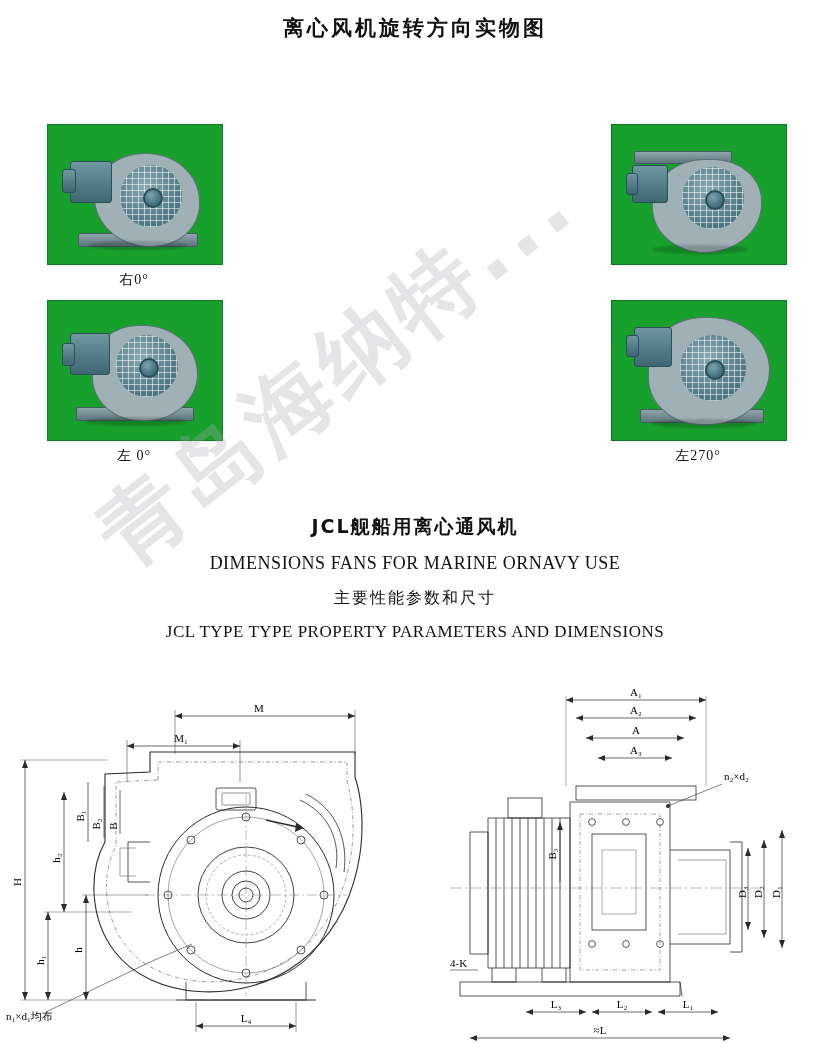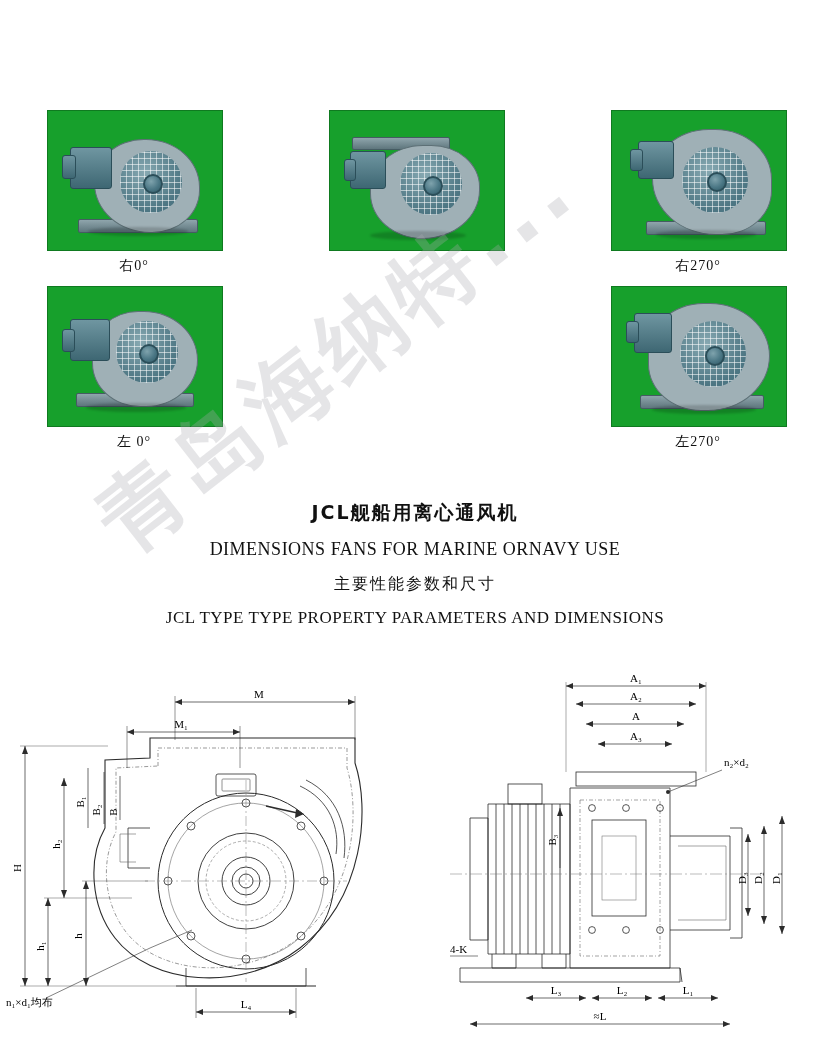--- a/index.html
+++ b/index.html
@@ -84,20 +84,21 @@
 
   
   .drawings{position:absolute;left:0;top:668px;width:830px;height:375px;}
   .lbl{font-family:"Liberation Serif", serif;font-size:11px;}
 </style>
 </head>
 <body>
 
 <div class="page">
 
+  <div class="title-cn">离心风机旋转方向实物图</div>
 
   <div class="grid">
 
     <div class="row">
 
       <div class="cell">
         <div class="photo">
           <div class="fan">
             <div class="base" style="left:30px;top:108px;width:118px;height:12px;"></div>
             <div class="scroll" style="left:46px;top:28px;width:104px;height:92px;border-radius:48% 52% 46% 54%;"></div>
@@ -119,34 +120,20 @@
             <div class="motor" style="left:20px;top:40px;width:34px;height:36px;"></div>
             <div class="motor" style="left:14px;top:48px;width:10px;height:20px;"></div>
             <div class="grille" style="left:70px;top:42px;width:62px;height:62px;"></div>
             <div class="hub" style="left:93px;top:65px;width:16px;height:16px;"></div>
             <div class="shadow" style="left:40px;top:120px;width:96px;height:9px;"></div>
           </div>
         </div>
       </div>
 
 
-      <div class="cell">
-        <div class="photo">
-          <div class="fan">
-            <div class="base" style="left:34px;top:110px;width:118px;height:12px;"></div>
-            <div class="scroll" style="left:40px;top:18px;width:118px;height:104px;border-radius:50% 50% 44% 56%;"></div>
-            <div class="motor" style="left:26px;top:30px;width:34px;height:36px;"></div>
-            <div class="motor" style="left:18px;top:38px;width:11px;height:20px;"></div>
-            <div class="grille" style="left:70px;top:36px;width:66px;height:66px;"></div>
-            <div class="hub" style="left:95px;top:61px;width:16px;height:16px;"></div>
-            <div class="shadow" style="left:44px;top:119px;width:100px;height:9px;"></div>
-          </div>
-        </div>
-        <div class="caption">右270°</div>
-      </div>
     </div>
 
     <div class="row row2">
 
       <div class="cell">
         <div class="photo">
           <div class="fan">
             <div class="base" style="left:28px;top:106px;width:116px;height:12px;"></div>
             <div class="scroll" style="left:44px;top:24px;width:104px;height:94px;border-radius:46% 54% 52% 48%;"></div>
             <div class="motor" style="left:22px;top:32px;width:38px;height:40px;"></div>

